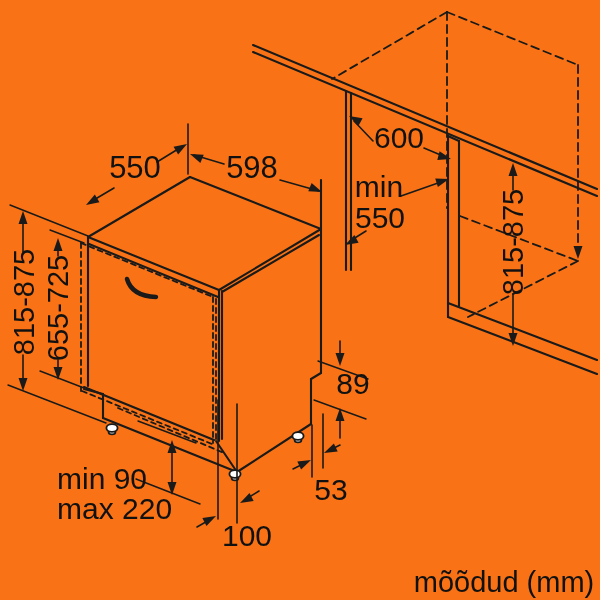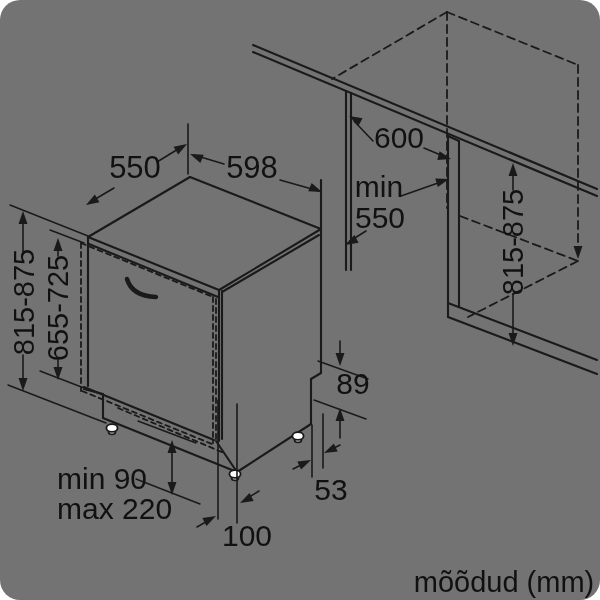--- a/index.html
+++ b/index.html
@@ -1,16 +1,16 @@
 <!DOCTYPE html>
 <html><head>
 <meta charset="utf-8">
 <style>
   html,body{margin:0;padding:0;background:#ffffff;}
-  #canvas{width:600px;height:600px;background:#737373;position:relative;overflow:hidden;border-radius:20px;}
+  #canvas{width:600px;height:600px;background:#f97316;position:relative;overflow:hidden;}
   svg{display:block;}
   .ln{stroke:#1a1a1a;fill:none;stroke-linecap:round;}
   .w2{stroke-width:2.1;}
   .w16{stroke-width:1.6;}
   .w14{stroke-width:1.4;}
   .dash8{stroke-width:1.8;stroke-dasharray:8 5;}
   .dash5{stroke-width:1.8;stroke-dasharray:5 4;}
   .ah{fill:#1a1a1a;stroke:none;}
   .ft{fill:#ffffff;stroke:#1a1a1a;stroke-width:1.8;}
   text{fill:#111111;font-family:"Liberation Sans",sans-serif;}

